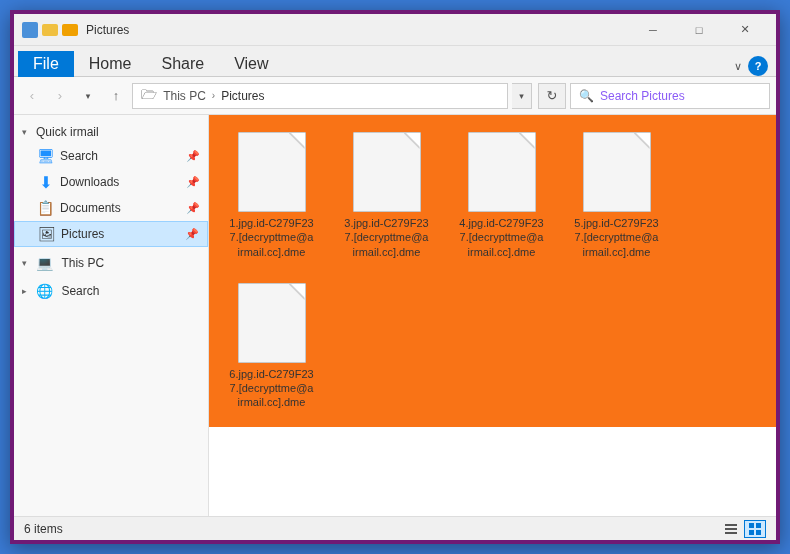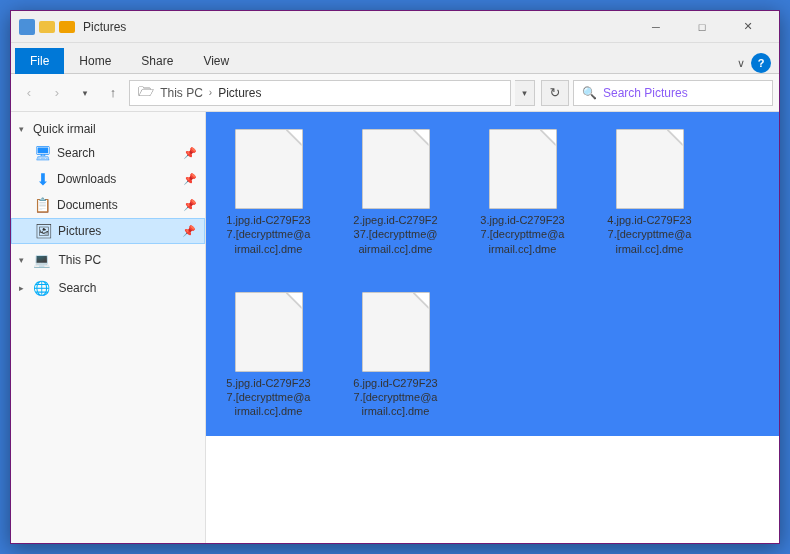--- a/index.html
+++ b/index.html
@@ -10,21 +10,21 @@
       display: flex;
       justify-content: center;
       align-items: center;
       width: 790px;
       height: 554px;
       overflow: hidden;
     }
     .window {
       width: 770px;
       height: 534px;
-      border: 1px solid #701a75;
+      border: 4px solid #701a75;
       background: #fff;
       display: flex;
       flex-direction: column;
       box-shadow: 0 4px 20px rgba(0,0,0,0.4);
     }
     
     .title-bar {
       background: #f0f0f0;
       height: 32px;
       display: flex;
@@ -87,21 +87,21 @@
       border-bottom: 1px solid #ccc;
     }
     .ribbon-tabs {
       display: flex;
       align-items: flex-end;
       padding: 0 4px;
       height: 30px;
     }
     .ribbon-tab {
       padding: 4px 14px;
-      font-size: 12px;
+      font-size: 16px;
       cursor: pointer;
       border: 1px solid transparent;
       border-bottom: none;
       color: #333;
       height: 26px;
       display: flex;
       align-items: center;
     }
     .ribbon-tab.active {
       background: #fff;
@@ -256,23 +256,23 @@
       font-size: 11px;
       margin-left: auto;
     }
     
     .file-grid-area {
       flex: 1;
       padding: 10px;
       display: flex;
       flex-wrap: wrap;
       align-content: flex-start;
-      gap: 22px;
+      gap: 10px;
       overflow-y: auto;
-      background: #3b82f6;
+      background: #f97316;
     }
     .file-item {
       width: 105px;
       display: flex;
       flex-direction: column;
       align-items: center;
       cursor: pointer;
       padding: 6px 4px;
       border: 1px solid transparent;
       border-radius: 2px;
@@ -467,26 +467,20 @@
     <div class="file-grid-wrapper">
       <div class="file-grid-area">
 
         <div class="file-item">
           <div class="file-icon-container">
             <div class="file-page"></div>
           </div>
           <div class="file-name">1.jpg.id-C279F23<br>7.[decrypttme@a<br>irmail.cc].dme</div>
         </div>
 
-        <div class="file-item">
-          <div class="file-icon-container">
-            <div class="file-page"></div>
-          </div>
-          <div class="file-name">2.jpeg.id-C279F2<br>37.[decrypttme@<br>airmail.cc].dme</div>
-        </div>
 
         <div class="file-item">
           <div class="file-icon-container">
             <div class="file-page"></div>
           </div>
           <div class="file-name">3.jpg.id-C279F23<br>7.[decrypttme@a<br>irmail.cc].dme</div>
         </div>
 
         <div class="file-item">
           <div class="file-icon-container">
@@ -507,14 +501,34 @@
             <div class="file-page"></div>
           </div>
           <div class="file-name">6.jpg.id-C279F23<br>7.[decrypttme@a<br>irmail.cc].dme</div>
         </div>
 
       </div>
     </div>
 
   </div>
 
+  <div class="status-bar">
+    <span class="status-text">6 items</span>
+    <div class="view-btns">
+      <div class="view-btn">
+        <svg width="14" height="14" viewBox="0 0 14 14">
+          <rect x="1" y="2" width="12" height="2" fill="#555"></rect>
+          <rect x="1" y="6" width="12" height="2" fill="#555"></rect>
+          <rect x="1" y="10" width="12" height="2" fill="#555"></rect>
+        </svg>
+      </div>
+      <div class="view-btn active">
+        <svg width="14" height="14" viewBox="0 0 14 14">
+          <rect x="1" y="1" width="5" height="5" fill="#0078d7"></rect>
+          <rect x="8" y="1" width="5" height="5" fill="#0078d7"></rect>
+          <rect x="1" y="8" width="5" height="5" fill="#0078d7"></rect>
+          <rect x="8" y="8" width="5" height="5" fill="#0078d7"></rect>
+        </svg>
+      </div>
+    </div>
+  </div>
 
 </div>
 
 </body></html>

